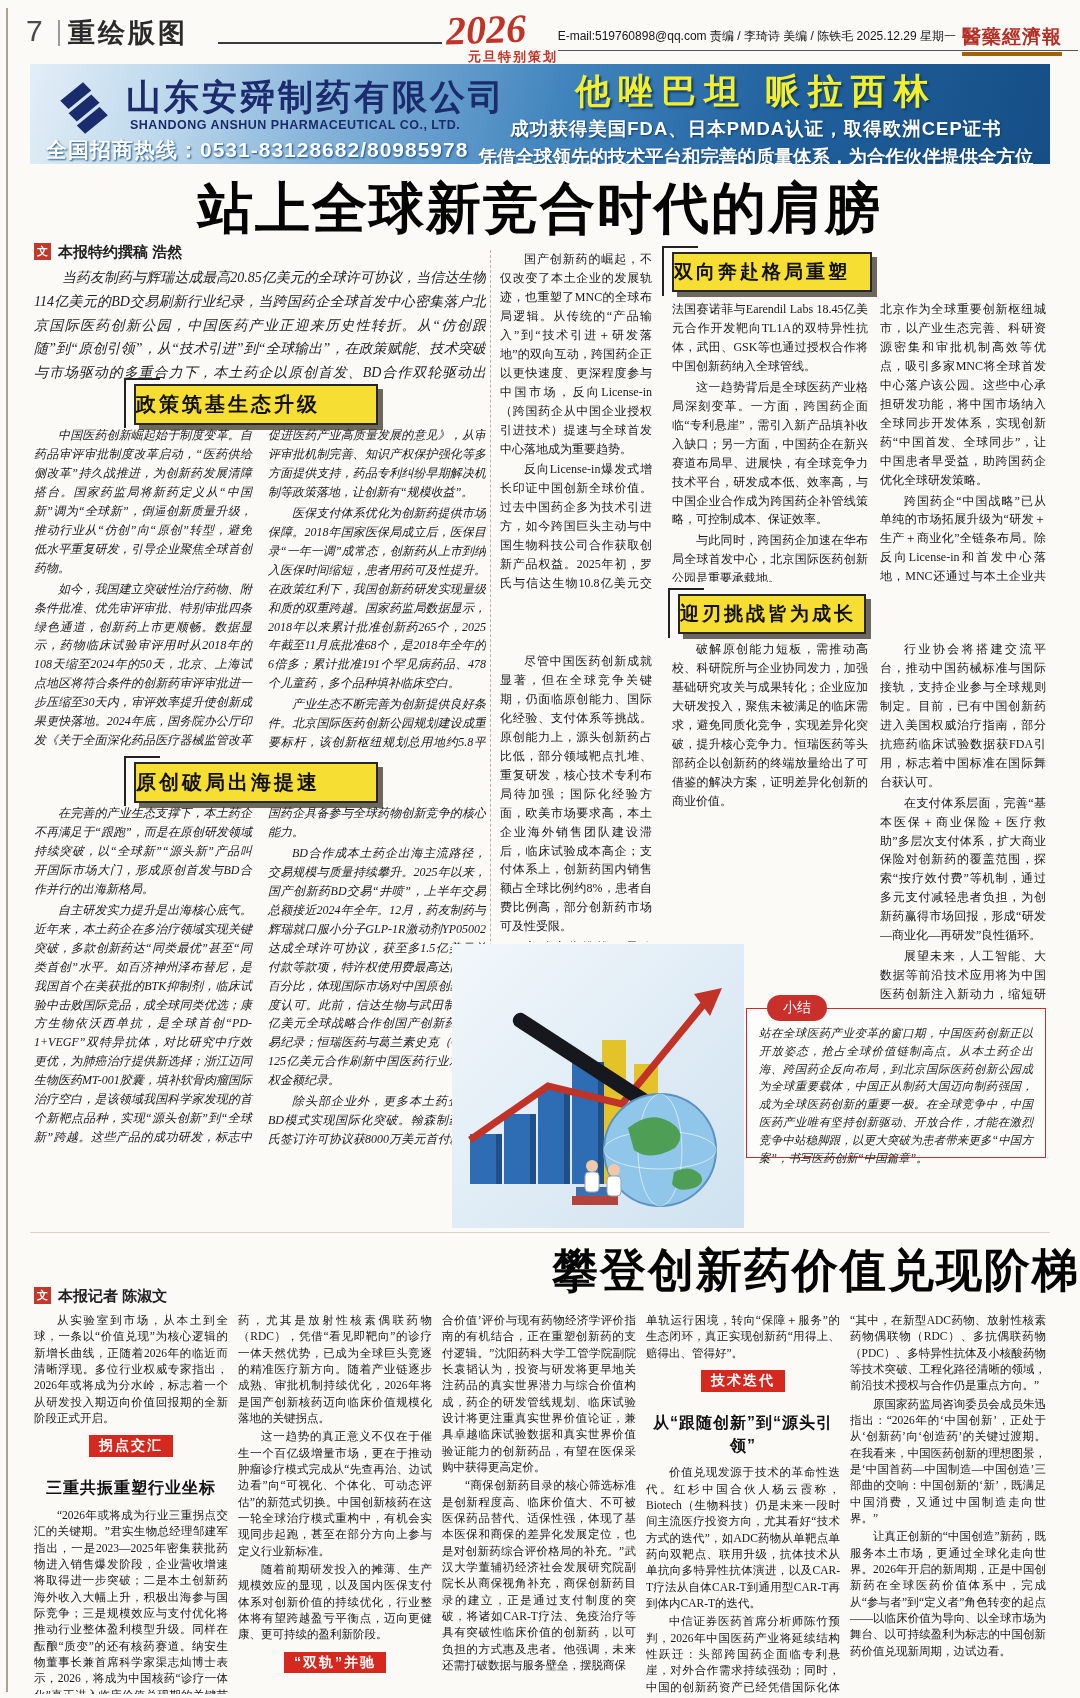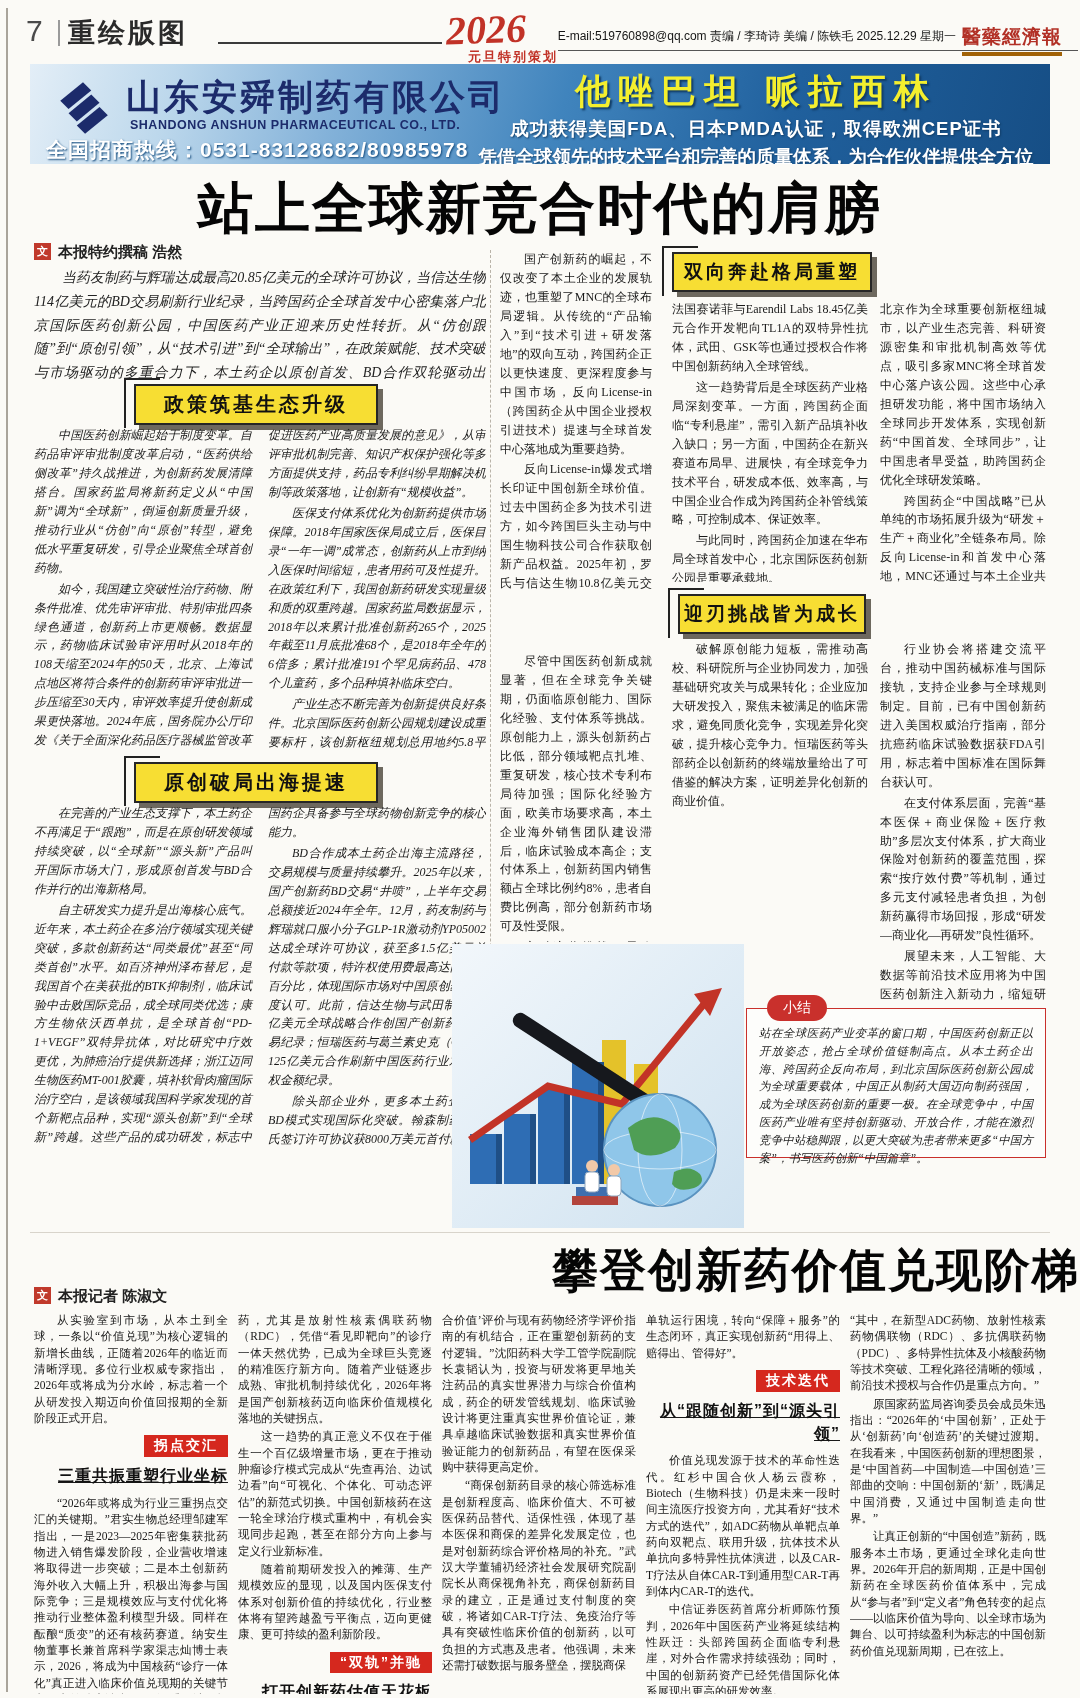--- a/index.html
+++ b/index.html
@@ -36,21 +36,21 @@
   
   .headline1{left:0;top:172px;width:1080px;text-align:center;font-size:55px;font-weight:900;color:#050505;letter-spacing:2px;}
   .byline{font-family:"Liberation Sans",sans-serif;font-weight:bold;font-size:15px;color:#222;}
   .byline .mark{display:inline-block;background:#c0392b;color:#fff;font-size:11px;width:17px;height:17px;line-height:17px;
                 text-align:center;margin-right:7px;vertical-align:2px;font-weight:bold;}
   .byline1{left:34px;top:243px;}
   .intro1{left:34px;top:266px;width:452px;height:118px;font-size:14px;line-height:1.7;text-align:justify;
           font-style:italic;color:#222;overflow:hidden;}
   .intro1 p,.coltext p{margin:0;text-indent:2em;}
   .yhead{position:absolute;width:240px;background:#f7de33;border:2px solid #262626;box-shadow:5px 5px 0 #6d685e;
-         text-align:center;padding:5px 0;font-family:"Liberation Sans",sans-serif;font-weight:bold;font-size:20px;
+         text-align:left;padding:5px 0;font-family:"Liberation Sans",sans-serif;font-weight:bold;font-size:20px;
          letter-spacing:3px;color:#111;}
   .yhead::before{content:"";position:absolute;left:-12px;top:-8px;width:34px;height:48px;
                  border-left:2px solid #222;border-top:2px solid #222;}
   .coltext{position:absolute;overflow:hidden;text-align:justify;font-size:12px;line-height:1.58;color:#191919;}
   .coltext p{margin:0 0 2px 0;}
   .coltext p.cont{text-indent:0;}
   .two-col{column-count:2;column-gap:16px;column-fill:auto;font-style:italic;}
   .vdash{left:490px;top:250px;height:916px;border-left:1px dashed #b9b3a8;}
   .sum-box{left:746px;top:1008px;width:300px;height:150px;border:1.5px solid #c9302c;background:rgba(255,255,255,.55);
            padding:16px 12px 8px;box-sizing:border-box;font-size:11.5px;line-height:1.55;text-align:justify;
@@ -59,25 +59,25 @@
              font-family:"Liberation Sans",sans-serif;font-weight:normal;font-size:14px;padding:2px 16px;border-radius:13px;}
   .montage{left:452px;top:944px;width:292px;height:284px;}
   
   .art2-rule{left:30px;top:1232px;width:1020px;height:1px;background:#d8d4cb;}
   .headline2{left:0;top:1240px;width:1080px;text-align:right;font-size:46px;font-weight:900;color:#050505;letter-spacing:2px;}
   .byline2{left:34px;top:1287px;}
   .bcol{position:absolute;top:1312px;width:194px;height:382px;overflow:hidden;text-align:justify;
         font-size:11.5px;line-height:1.42;color:#191919;}
   .bcol p{margin:0 0 2px 0;text-indent:2em;}
   .bcol p.cont{text-indent:0;}
-  .sec-head{text-align:right;margin:9px 0 7px;text-decoration:underline;}
+  .sec-head{text-align:center;margin:9px 0 7px;}
   .kicker{display:inline-block;background:#d5281e;color:#fff;font-family:"Liberation Sans",sans-serif;
           font-weight:bold;font-size:14px;padding:1px 10px;letter-spacing:2px;}
   .sub-heading{font-family:"Liberation Sans",sans-serif;font-weight:bold;font-size:16px;color:#111;
-               margin-top:8px;letter-spacing:1px;}
+               margin-top:20px;letter-spacing:1px;}
 </style>
 </head>
 <body>
 
 <div class="page">
 
   <div class="abs edge-line"></div>
   <div class="abs page-num sans">7</div>
   <div class="abs num-tick"></div>
   <div class="abs section-title sans">重绘版图</div>
@@ -241,16 +241,16 @@
       <span class="kicker">技术迭代</span>
       <div class="sub-heading">从“跟随创新”到“源头引领”</div>
     </div>
     <p>价值兑现发源于技术的革命性迭代。红杉中国合伙人杨云霞称，Biotech（生物科技）仍是未来一段时间主流医疗投资方向，尤其看好“技术方式的迭代”，如ADC药物从单靶点单药向双靶点、联用升级，抗体技术从单抗向多特异性抗体演进，以及CAR-T疗法从自体CAR-T到通用型CAR-T再到体内CAR-T的迭代。</p>
     <p>中信证券医药首席分析师陈竹预判，2026年中国医药产业将延续结构性跃迁：头部跨国药企面临专利悬崖，对外合作需求持续强劲；同时，中国的创新药资产已经凭借国际化体系展现出更高的研发效率。</p>
   </div>
 
   <div class="bcol" style="left:850px;width:196px;">
     <p class="cont">“其中，在新型ADC药物、放射性核素药物偶联物（RDC）、多抗偶联药物（PDC）、多特异性抗体及小核酸药物等技术突破、工程化路径清晰的领域，前沿技术授权与合作仍是重点方向。”</p>
     <p>原国家药监局咨询委员会成员朱迅指出：“2026年的‘中国创新’，正处于从‘创新药’向‘创造药’的关键过渡期。在我看来，中国医药创新的理想图景，是‘中国首药—中国制造—中国创造’三部曲的交响：中国创新的‘新’，既满足中国消费，又通过中国制造走向世界。”</p>
-    <p>让真正创新的“中国创造”新药，既服务本土市场，更通过全球化走向世界。2026年开启的新周期，正是中国创新药在全球医药价值体系中，完成从“参与者”到“定义者”角色转变的起点——以临床价值为导向、以全球市场为舞台、以可持续盈利为标志的中国创新药价值兑现新周期，已在弦上。</p>
+    <p>让真正创新的“中国创造”新药，既服务本土市场，更通过全球化走向世界。2026年开启的新周期，正是中国创新药在全球医药价值体系中，完成从“参与者”到“定义者”角色转变的起点——以临床价值为导向、以全球市场为舞台、以可持续盈利为标志的中国创新药价值兑现新周期，边试边看。</p>
   </div>
 
 </div>
 
 </body></html>

